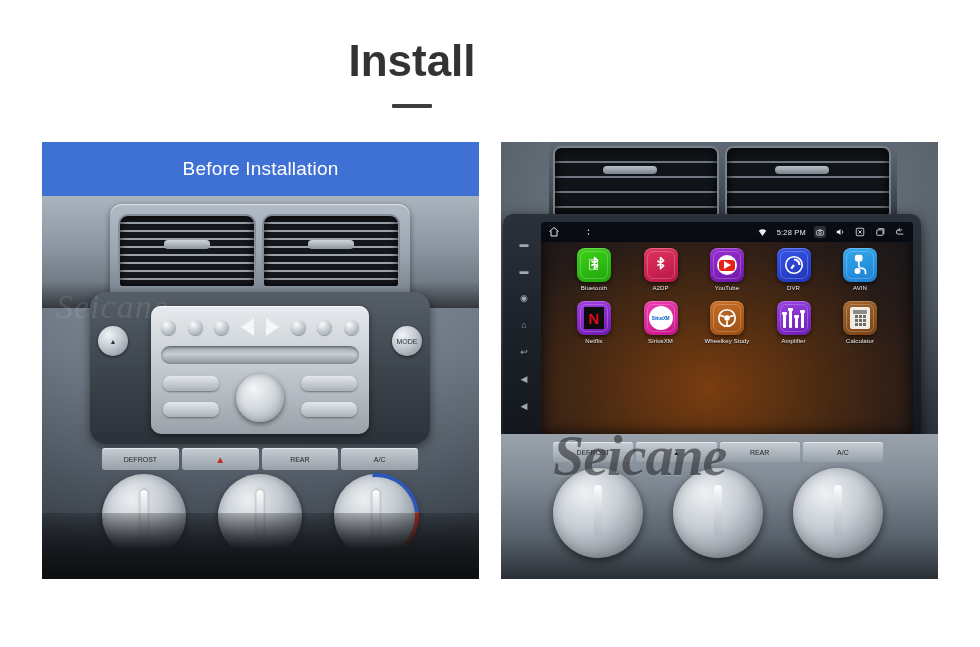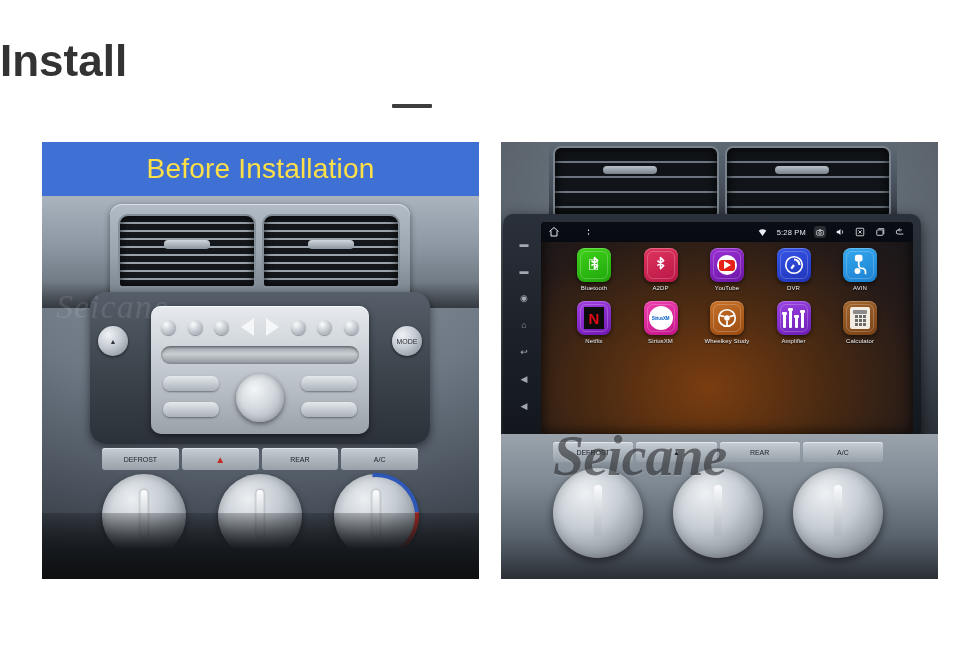--- a/index.html
+++ b/index.html
@@ -19,21 +19,21 @@
     height: 647px;
     background: #ffffff;
   }
 
   
   .title-block {
     position: absolute;
     top: 34px;
     left: 0;
     width: 824px;
-    text-align: left;
+    text-align: center;
   }
   .page-title {
     font-size: 44px;
     font-weight: bold;
     color: #333333;
     letter-spacing: 0px;
     line-height: 54px;
   }
   .title-rule {
     width: 40px;
@@ -55,22 +55,22 @@
   }
   .panel {
     width: 437px;
     height: 437px;
     display: flex;
     flex-direction: column;
   }
   .panel-header {
     height: 54px;
     background: #3f70d4;
-    color: #fde047;
-    font-size: 28px;
+    color: #ffffff;
+    font-size: 19px;
     display: flex;
     align-items: center;
     justify-content: center;
     white-space: pre;
     letter-spacing: 0.2px;
   }
   .panel-photo {
     position: relative;
     flex: 1;
     overflow: hidden;

